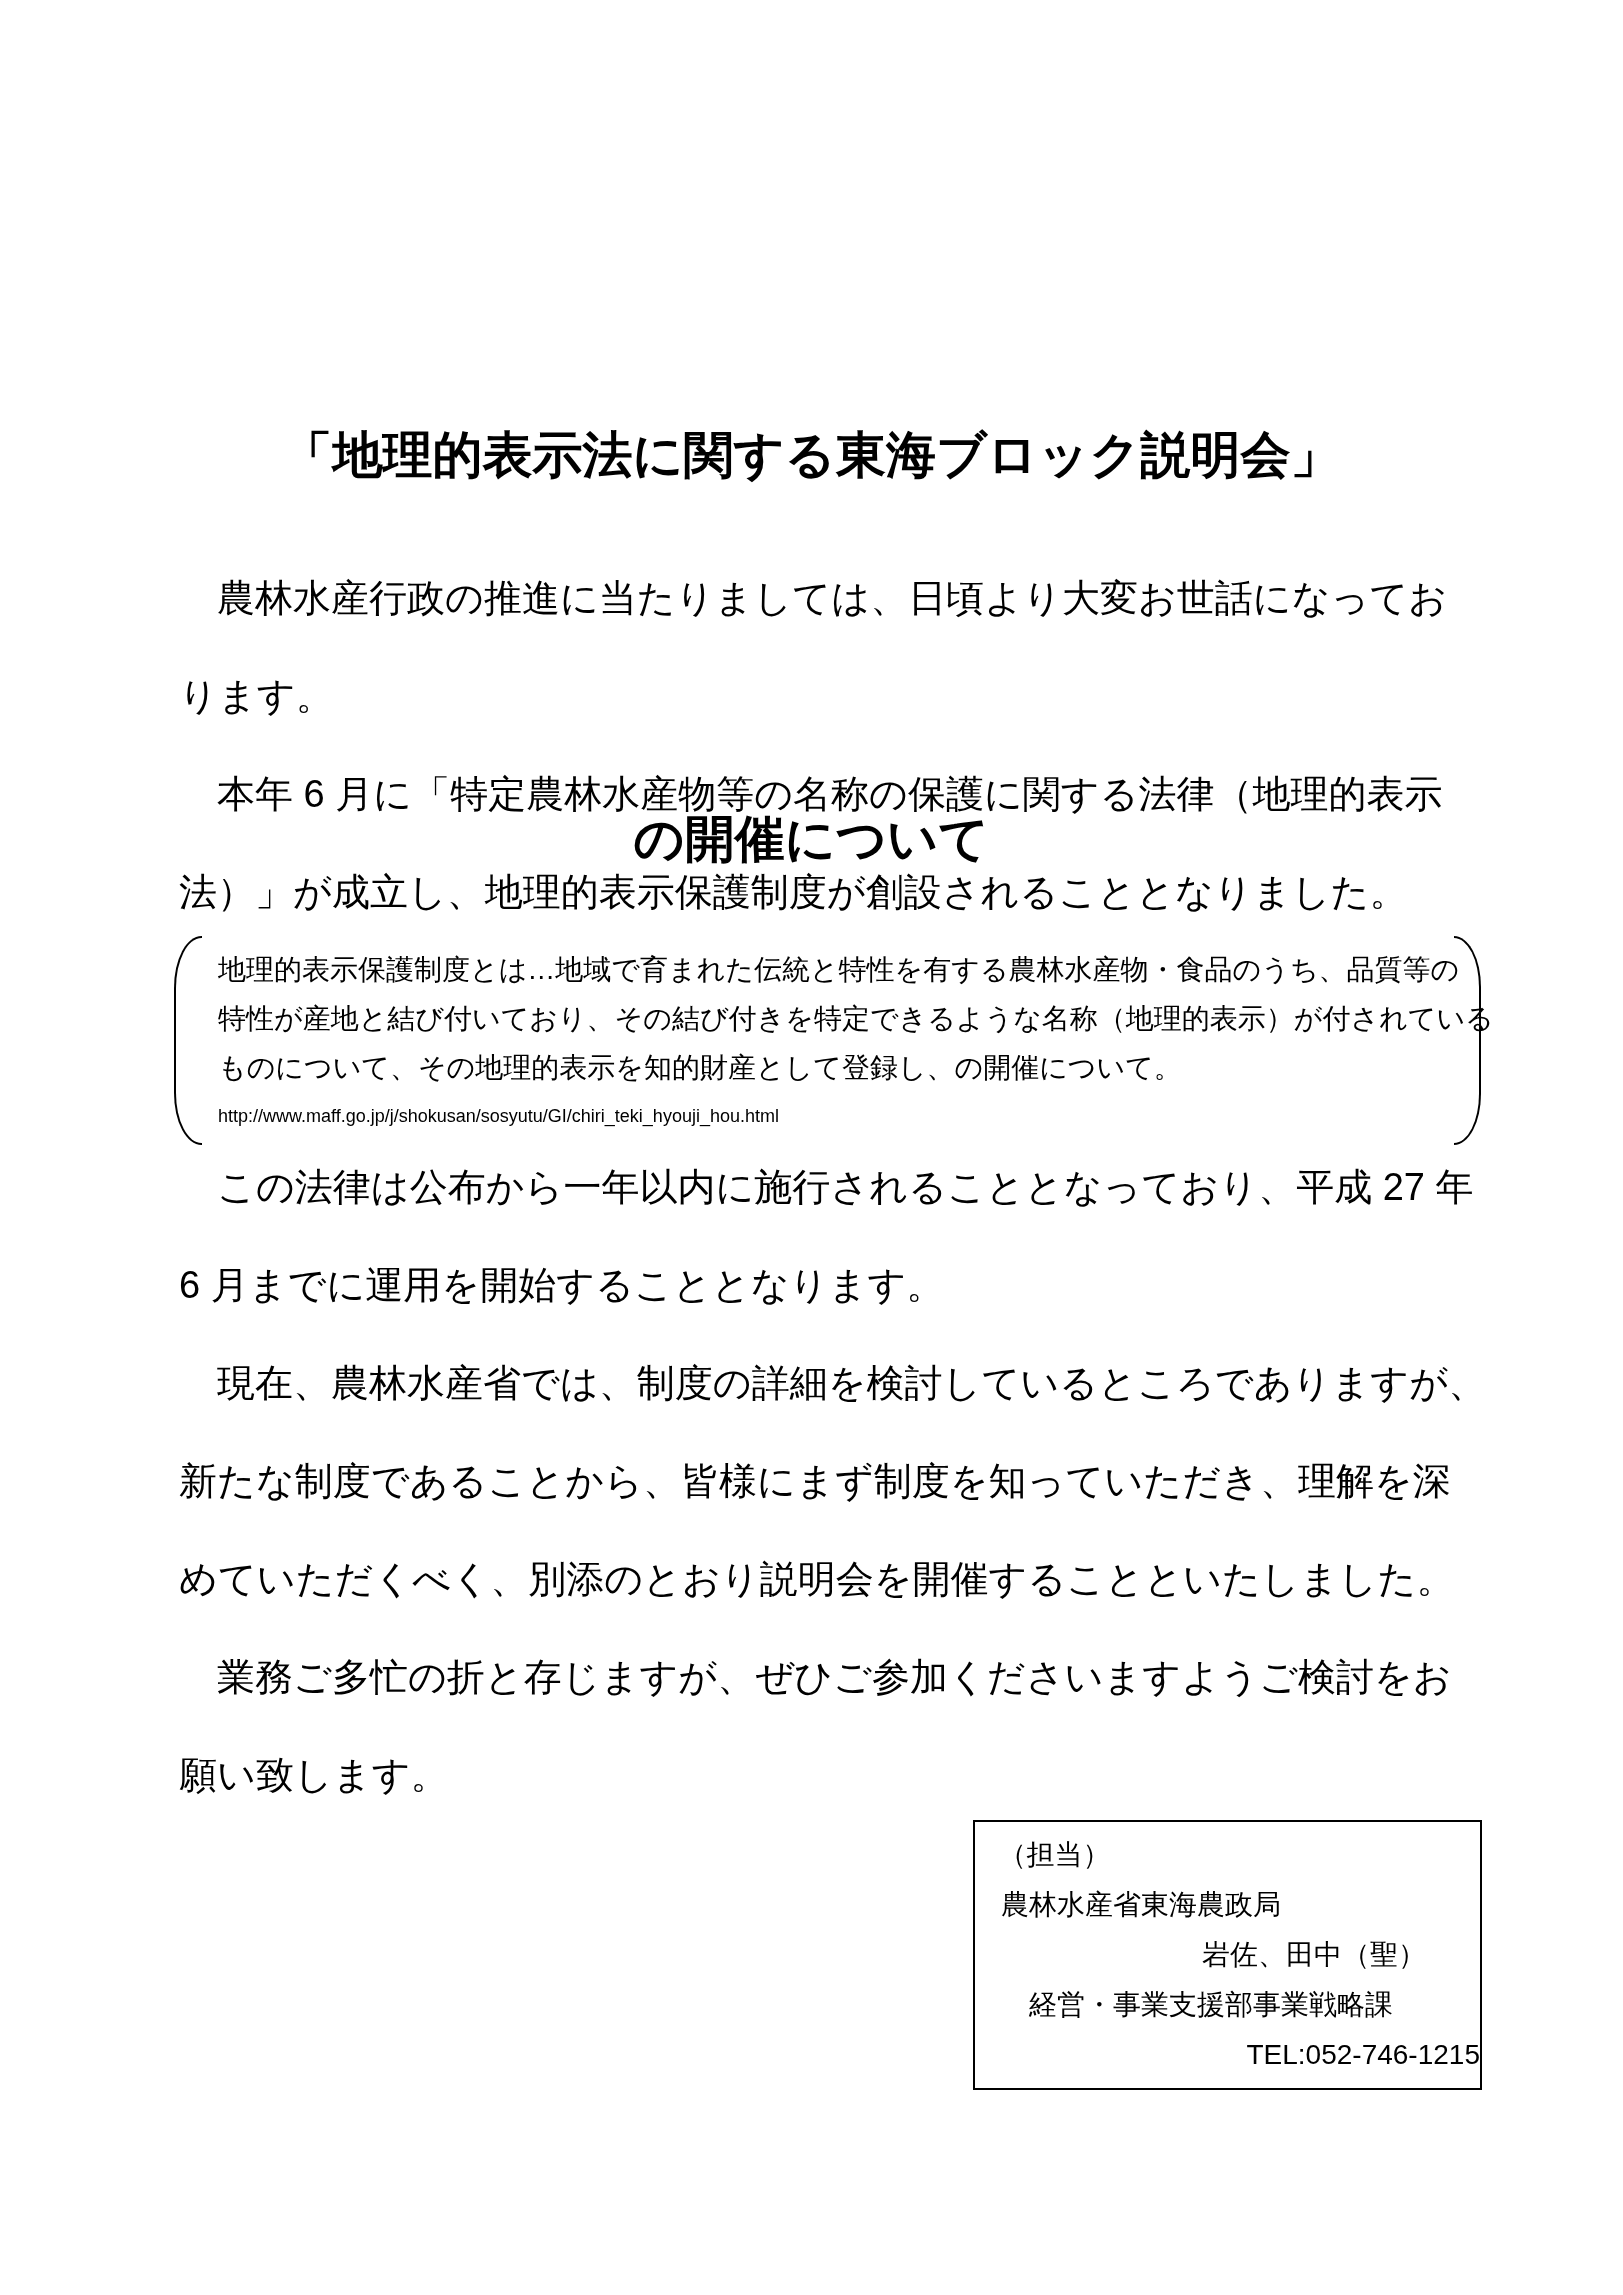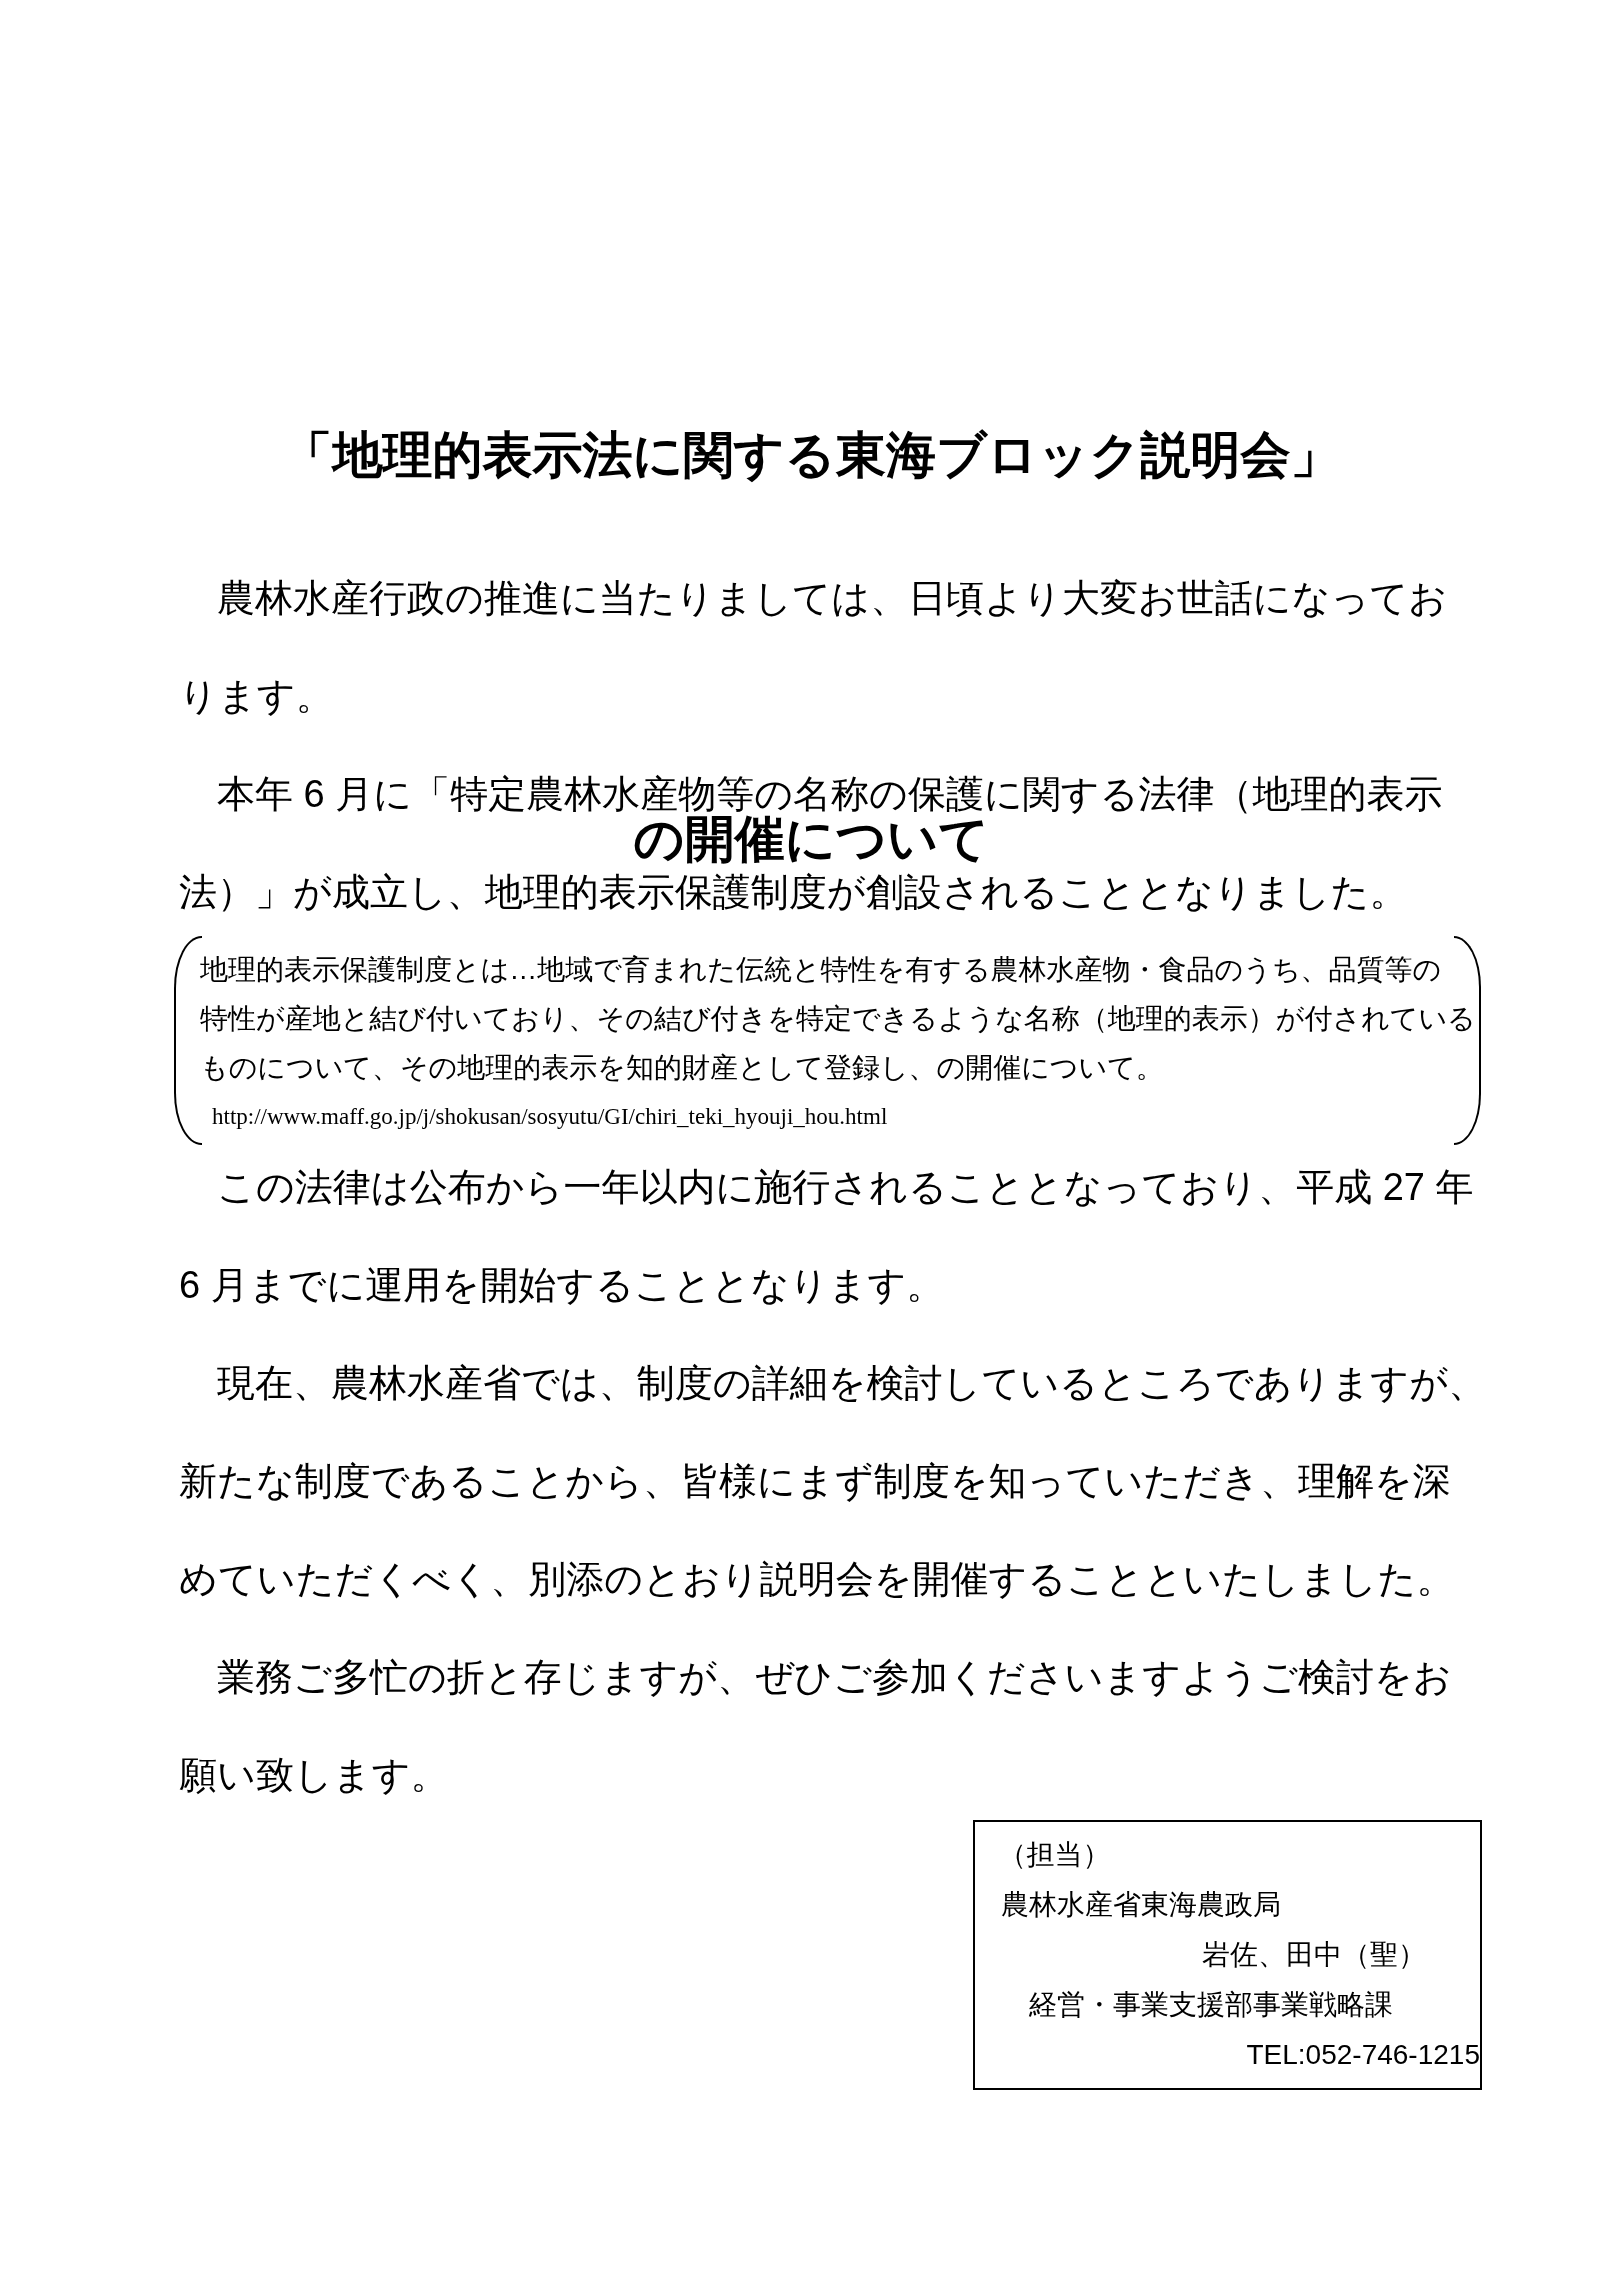--- a/index.html
+++ b/index.html
@@ -62,29 +62,28 @@
     border-radius: 27.5px 0 0 27.5px / 52px 0 0 52px;
   }
   .note-bracket.right {
     right: 0;
     border-left: none;
     border-radius: 0 27.5px 27.5px 0 / 0 52px 52px 0;
   }
   .note-content {
     position: absolute;
     top: 9.2px;
-    left: 26px;
+    left: 44px;
     right: 27.5px;
     font-size: 28px;
     line-height: 49px;
   }
   .note-url {
-    font-family: Liberation Serif, serif;
-    font-size: 23px;
-    margin-left: 12px;
+    font-family: Liberation Sans, sans-serif;
+    font-size: 18px;
   }
 
   
   .contact-box {
     position: absolute;
     top: 1820px;
     left: 973px;
     width: 509px;
     height: 270px;
     border: 2px solid #000;

